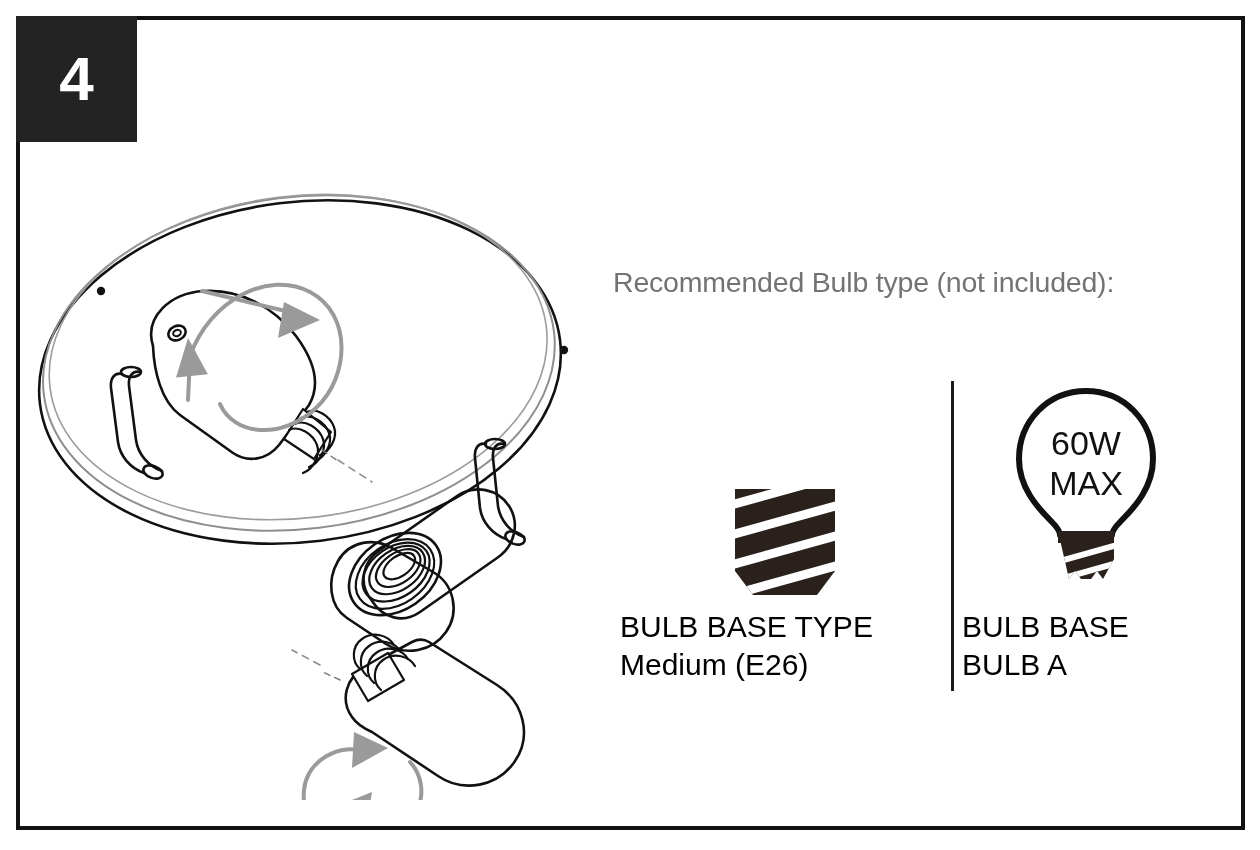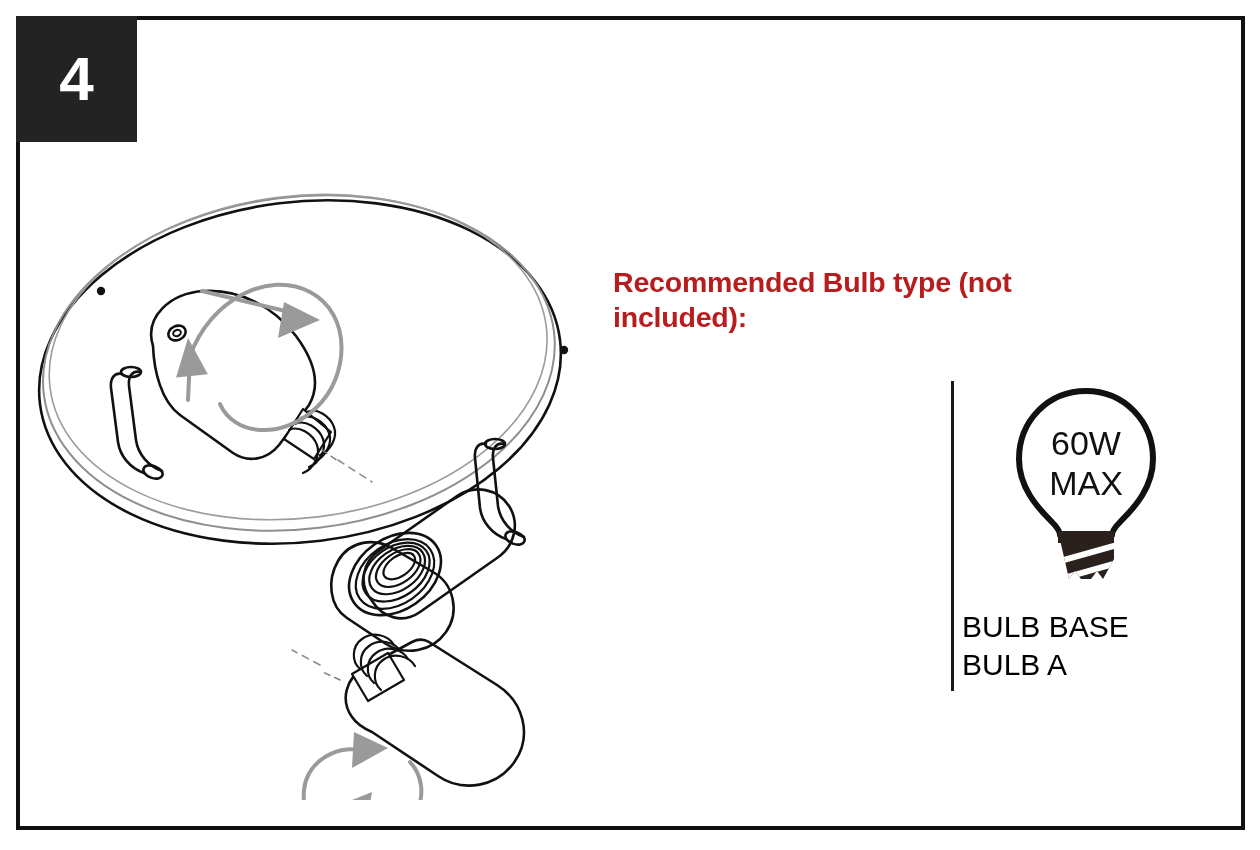--- a/index.html
+++ b/index.html
@@ -64,23 +64,23 @@
     top: 265px;
     width: 600px;
     height: 450px;
   }
   #bulb-heading {
     position: absolute;
     left: 3px;
     top: 0px;
     width: 525px;
     font-size: 28.5px;
-    font-weight: bold;
+    font-weight: normal;
     line-height: 1.22;
-    color: #b91c1c;
+    color: #737373;
     letter-spacing: -0.2px;
   }
   #spec-row {
     position: absolute;
     left: 0px;
     top: 108px;
     width: 600px;
     height: 330px;
   }
   .spec-col {
@@ -266,20 +266,44 @@
   </div>
 
   <div id="info-panel">
 
     <div id="bulb-heading">Recommended Bulb type (not included):</div>
 
     <div id="spec-row">
 
       <div id="spec-divider"></div>
 
+      <div class="spec-col" id="spec-col-base">
+        <div class="spec-art">
+          <svg width="120" height="125" viewBox="0 0 120 125" xmlns="http://www.w3.org/2000/svg">
+            <defs>
+              <clipPath id="baseClip">
+                <path d="M10 6 H110 V88 L92 112 H28 L10 88 Z"></path>
+              </clipPath>
+            </defs>
+            <g clip-path="url(#baseClip)">
+              <rect x="0" y="0" width="120" height="125" fill="#2b211c"></rect>
+
+              <g stroke="#ffffff" stroke-width="9">
+                <line x1="-30" y1="32" x2="150" y2="-18"></line>
+                <line x1="-30" y1="62" x2="150" y2="12"></line>
+                <line x1="-30" y1="92" x2="150" y2="42"></line>
+                <line x1="-30" y1="122" x2="150" y2="72"></line>
+                <line x1="-30" y1="152" x2="150" y2="102"></line>
+              </g>
+            </g>
+          </svg>
+        </div>
+        <div class="spec-label">BULB BASE TYPE</div>
+        <div class="spec-label">Medium (E26)</div>
+      </div>
 
       <div class="spec-col" id="spec-col-type">
         <div class="spec-art">
           <svg width="150" height="225" viewBox="0 0 150 225" xmlns="http://www.w3.org/2000/svg">
             <defs>
               <clipPath id="bulbBaseClip">
                 <path d="M47 148 H103 V176 L92 196 L86 188 L80 196 H70 L64 188 L58 196 Z"></path>
               </clipPath>
             </defs>
 

